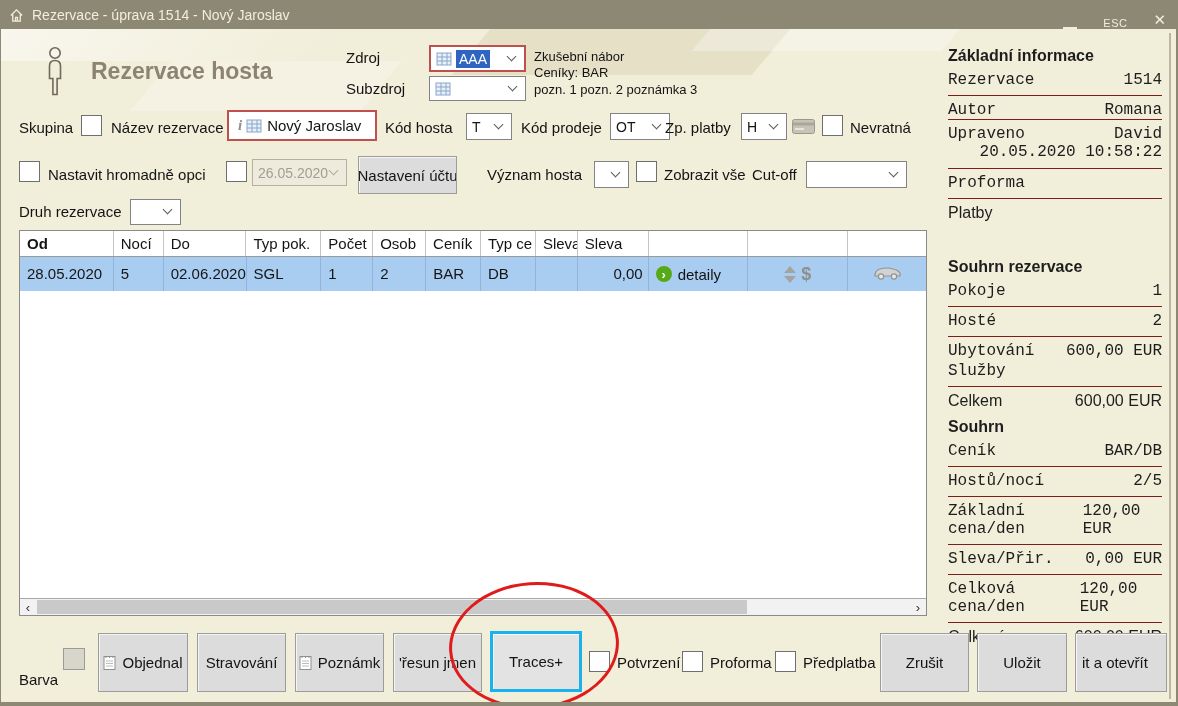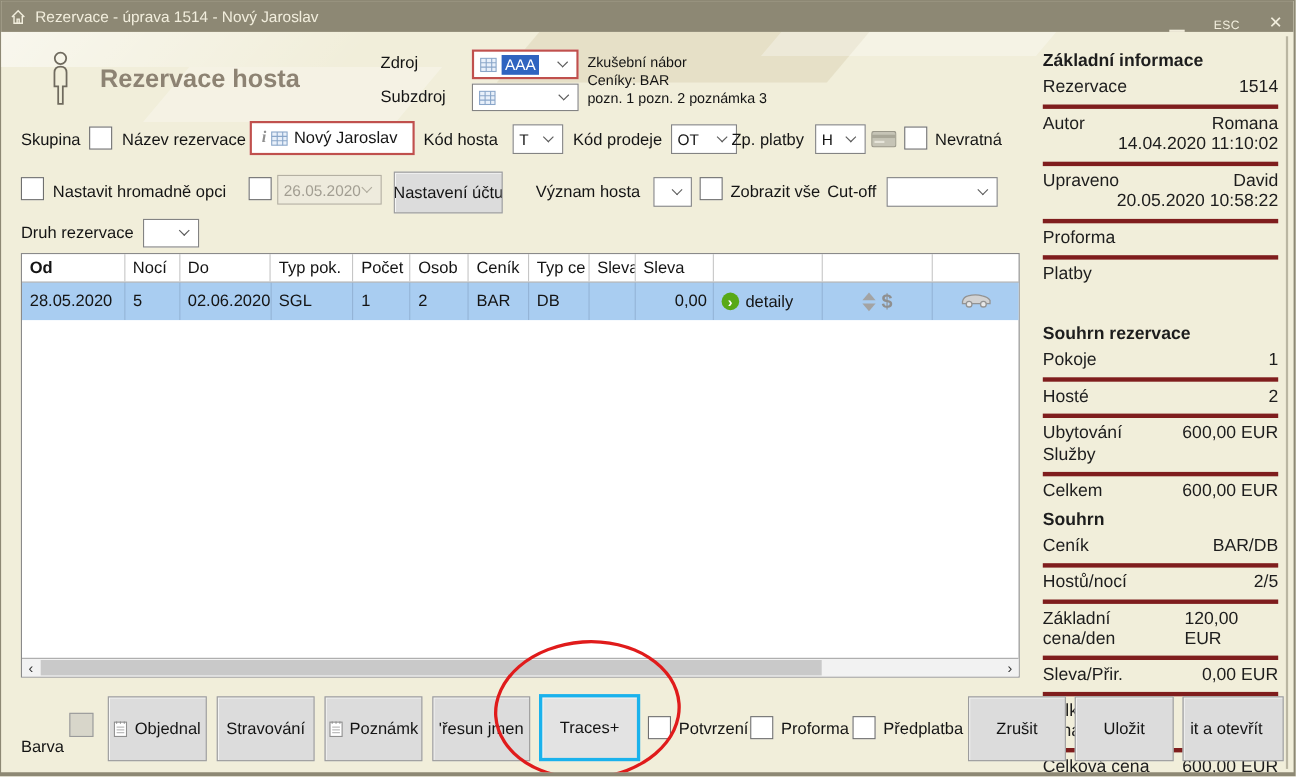--- a/index.html
+++ b/index.html
@@ -67,21 +67,21 @@
   .hscroll { position:absolute; left:0; bottom:0; width:906px; height:17px; background:#f2f2f2; border-top:1px solid #a8a8a8; }
   .hs-arrow { position:absolute; top:0; width:16px; height:16px; display:flex; align-items:center; justify-content:center;
               font-size:13px; color:#333; }
   .hs-thumb { position:absolute; left:17px; top:1px; width:710px; height:14px; background:#c9c9c9; }
 
   
   .sidebar { position:absolute; left:947px; top:44px; width:214px; font-size:16px; color:#1d1d1d; }
   .sb-title { font-weight:bold; padding:2px 0 1px; }
   .sb-row { display:flex; justify-content:space-between; padding:5px 0 6px; }
   .sb-sub { text-align:right; padding:0 0 7px; }
-  .sb-sep { border-bottom:4px solid #7f1d1d; }
+  .sb-sep { border-bottom:1px solid #7f1d1d;font-family:Liberation Mono, monospace; }
   .sb-gap { height:28px; }
   .sideline { position:absolute; left:1168px; top:32px; width:2px; height:666px; background:#8d8874; opacity:.55; }
 
   
   .swatch { position:absolute; left:62px; top:647px; width:22px; height:22px; background:#d8d6ca; border:1px solid #9a9a9a; }
   .noteicon { display:inline-flex; flex:none; }
 
   .ellipse { position:absolute; left:448px; top:581px; width:170px; height:127px; border:3px solid var(--annotation-red,#e01b1b);
              border-radius:50%; transform:rotate(-4deg); pointer-events:none; z-index:50; }
 </style>
@@ -265,21 +265,20 @@
     <div class="sb-title">Základní informace</div>
     <div class="sb-row sb-sep">
       <span>Rezervace</span>
         <span>1514</span>
     </div>
     <div class="sb-sep">
       <div class="sb-row" style="padding-bottom:0">
         <span>Autor</span>
           <span>Romana</span>
       </div>
-      <div class="sb-sub">14.04.2020 11:10:02</div>
     </div>
     <div class="sb-sep">
       <div class="sb-row" style="padding-bottom:0">
         <span>Upraveno</span>
           <span>David</span>
       </div>
       <div class="sb-sub">20.05.2020 10:58:22</div>
     </div>
     <div class="sb-row sb-sep">
       <span>Proforma</span>

